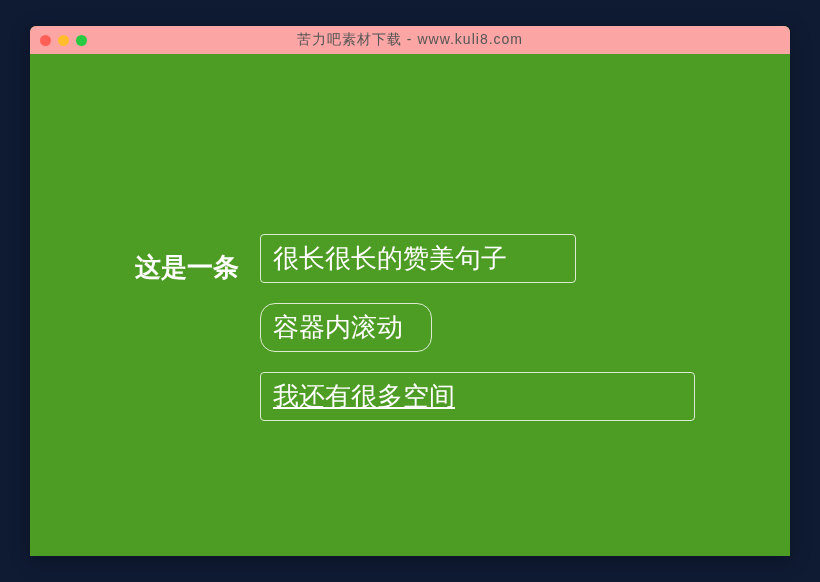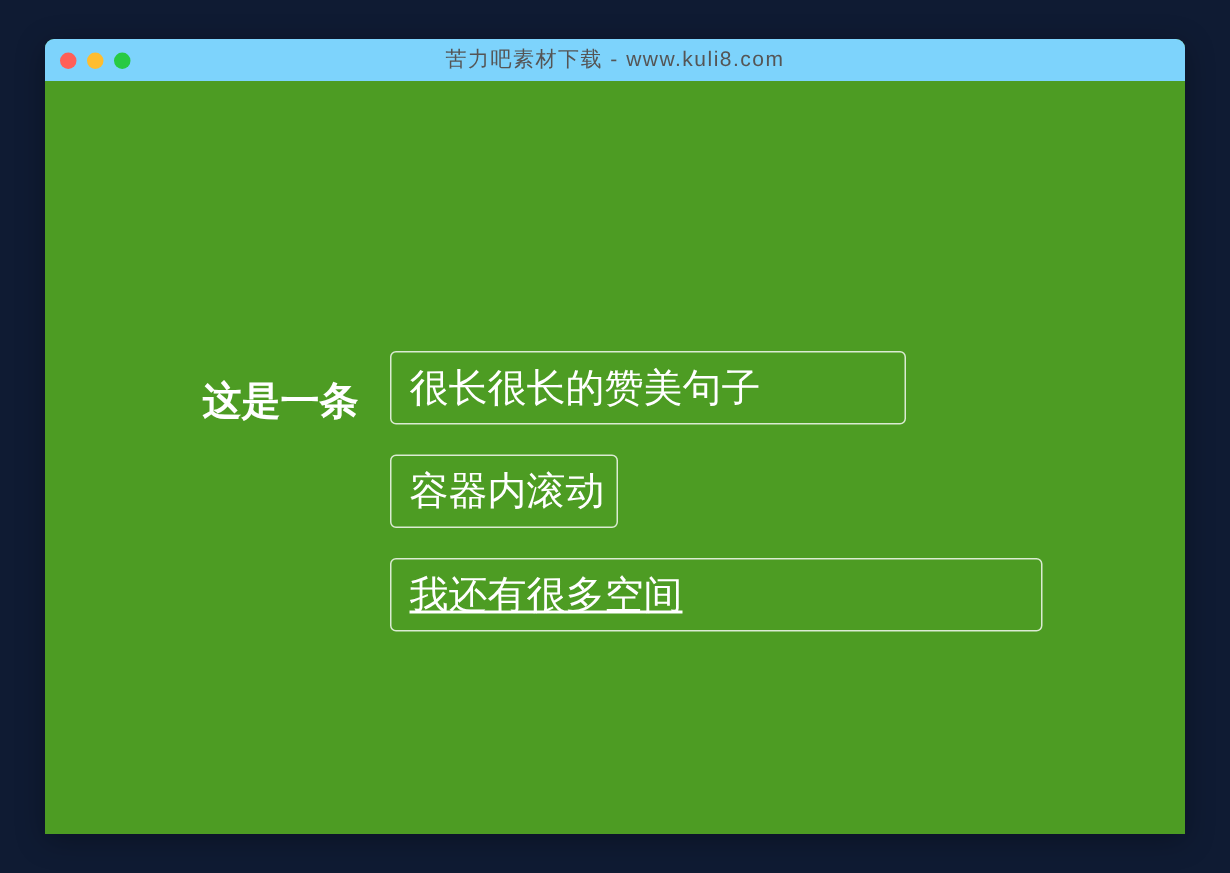--- a/index.html
+++ b/index.html
@@ -22,21 +22,21 @@
       width: 760px;
       height: 530px;
       background: #4d9c23;
       border-radius: 6px 6px 0 0;
       box-shadow: 0 4px 20px rgba(0,0,0,0.3);
       overflow: hidden;
     }
     
     .title-bar {
       height: 28px;
-      background: #7dd3fc;
+      background: #fca5a5;
       display: flex;
       align-items: center;
       padding: 0 10px;
       position: relative;
     }
     
     .traffic-lights {
       display: flex;
       gap: 7px;
       position: absolute;
@@ -88,25 +88,26 @@
       border-radius: 4px;
       color: #fff;
       font-size: 26px;
       padding: 6px 12px;
       display: inline-block;
       white-space: nowrap;
       overflow: hidden;
     }
     
     .box-1 {
-      width: 344px;
+      width: 316px;
     }
     
     .box-2 {
-      width: 152px;
+      width: 172px;
+      border-radius: 15px;
     }
     
     .box-3 {
       width: 435px;
       text-decoration: underline;
     }
   </style>
 </head>
 <body>
 

